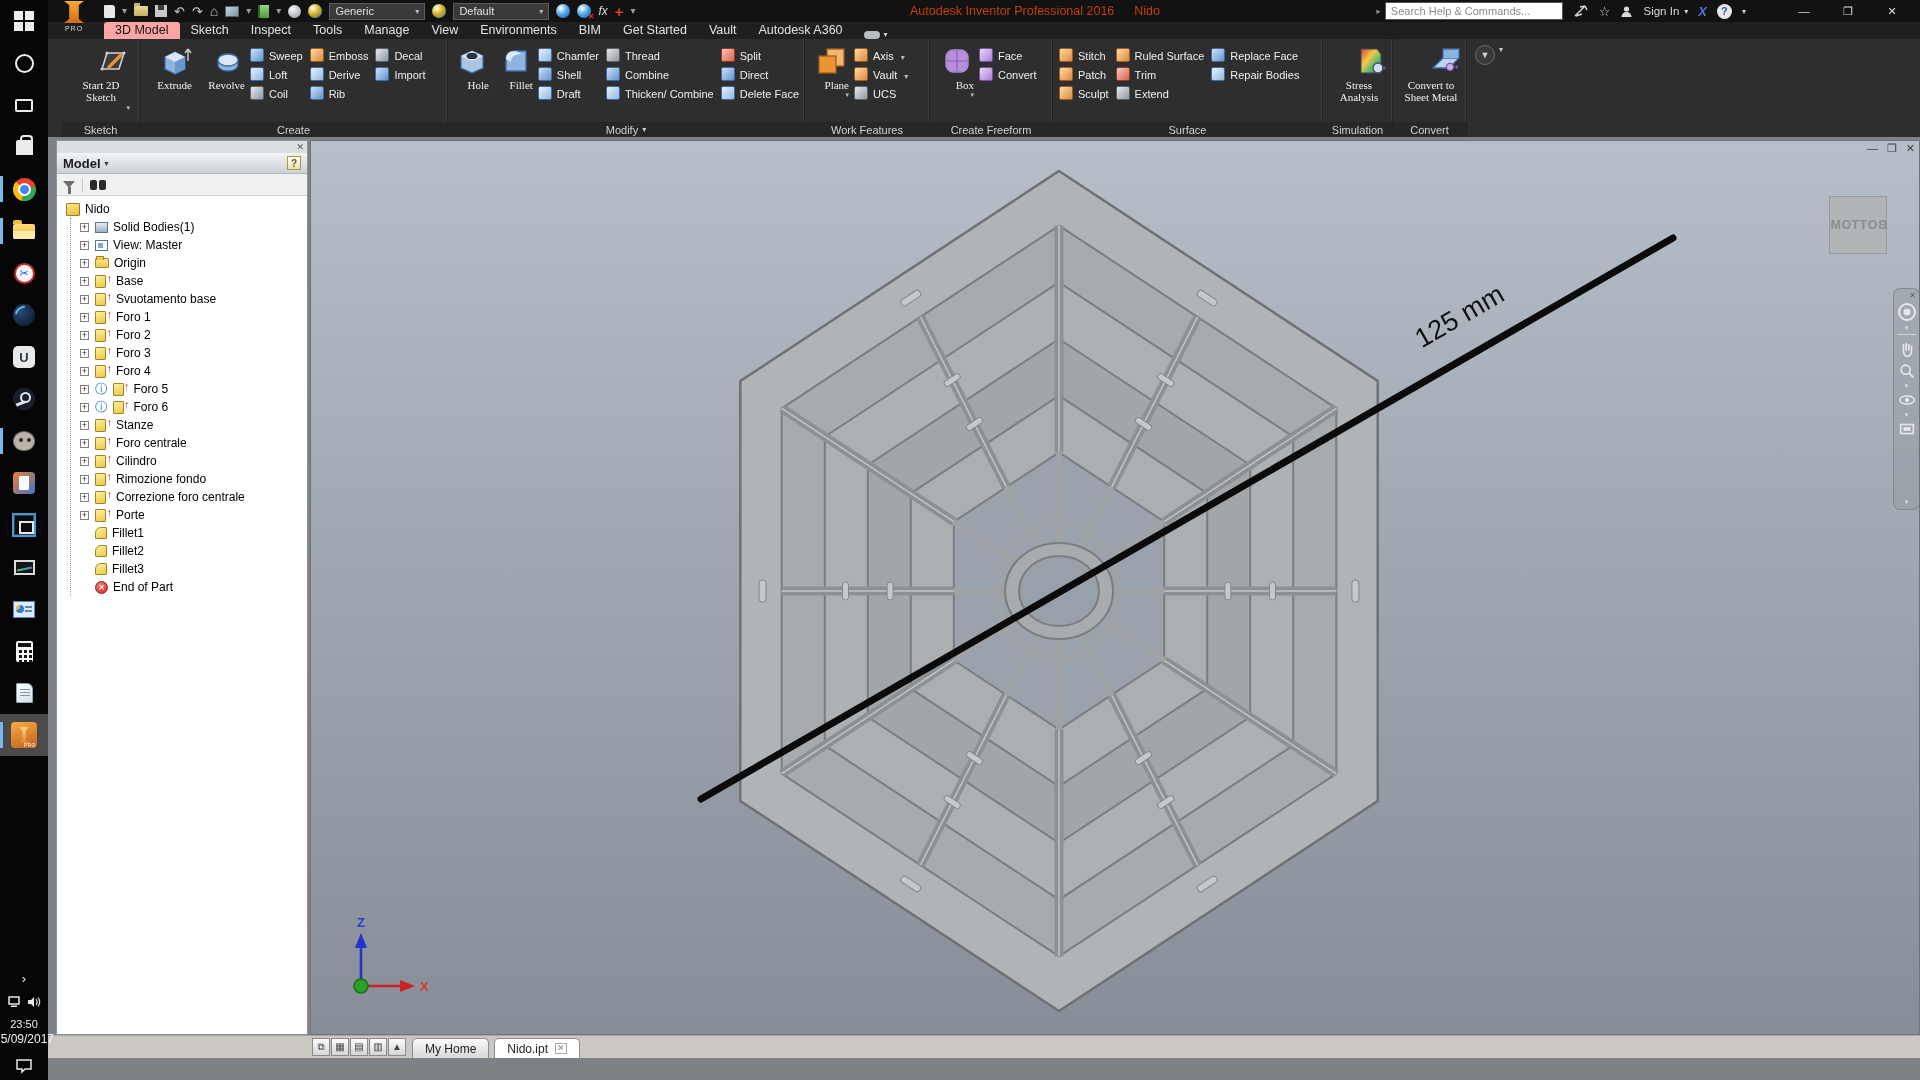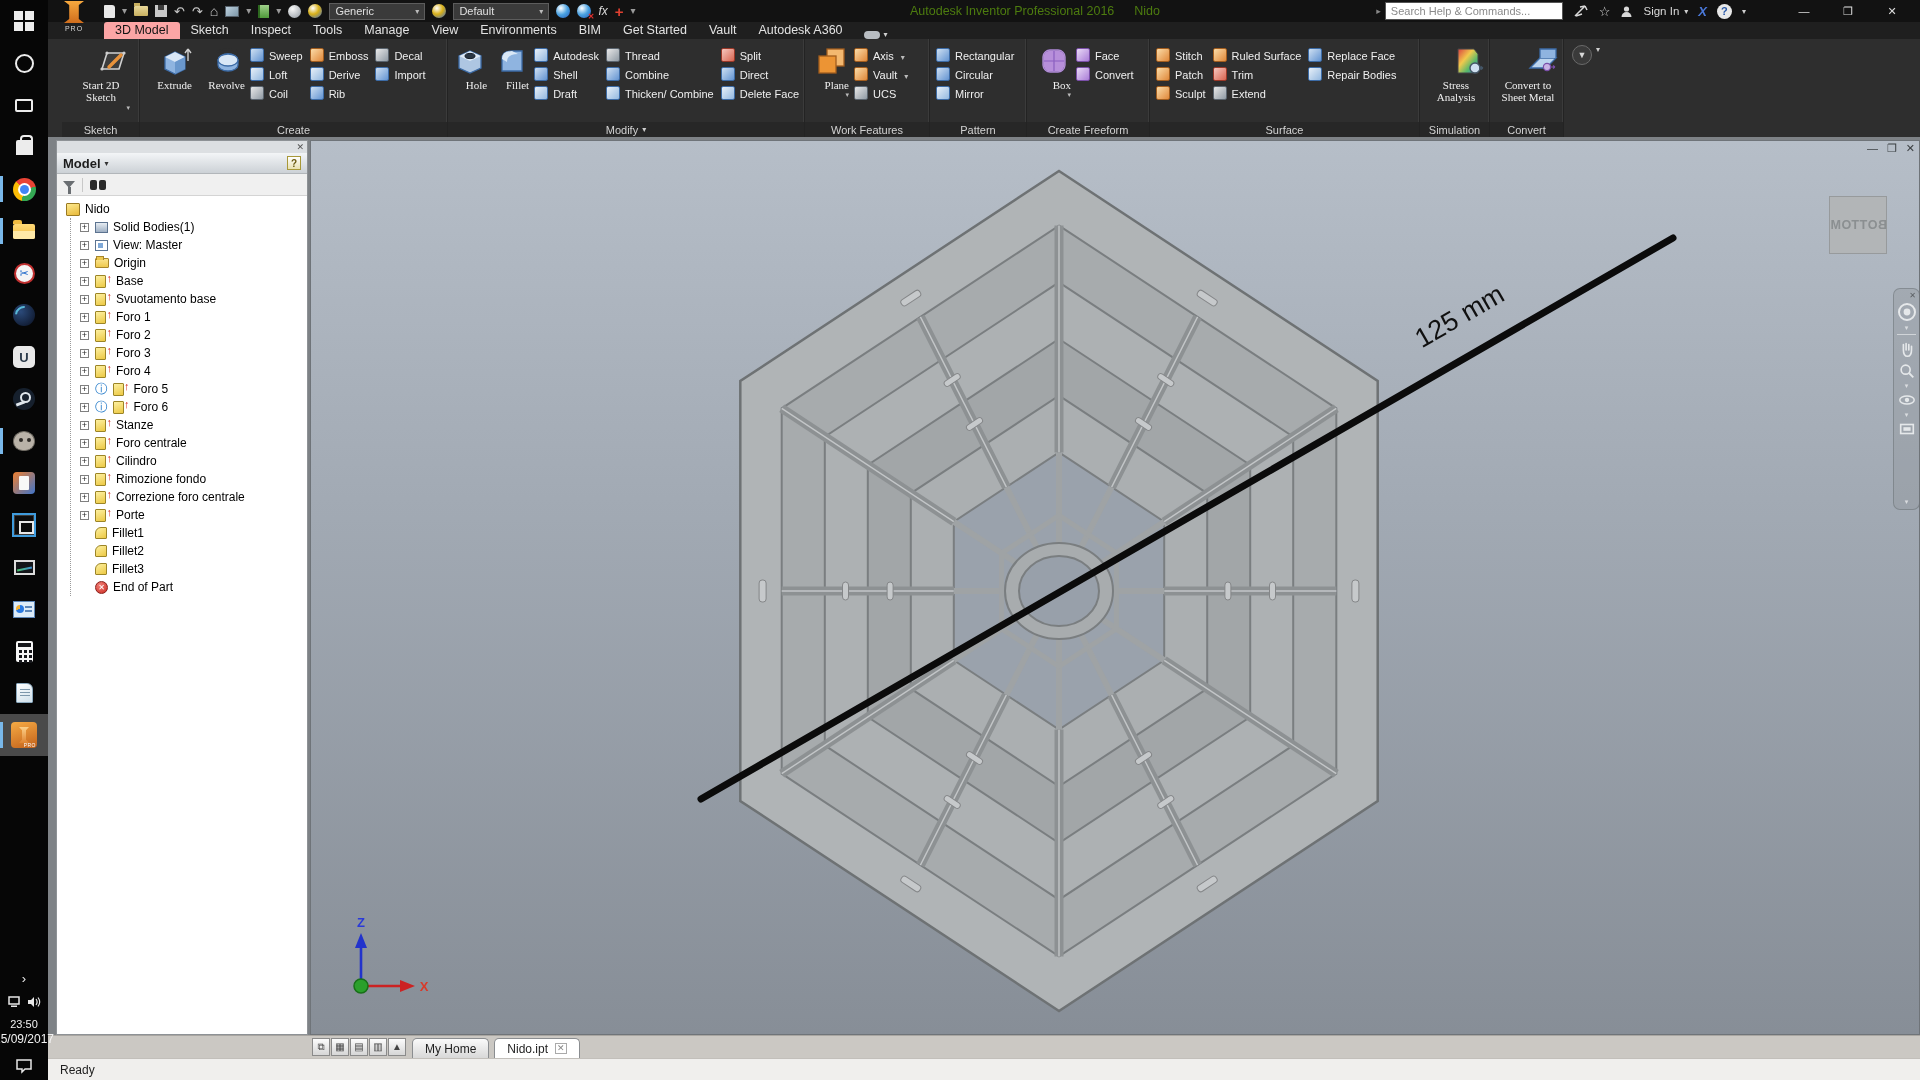--- a/index.html
+++ b/index.html
@@ -78,21 +78,21 @@
   .qbook { width:11px; height:13px; background:linear-gradient(#9fd08a,#4f9a3a); border-left:2px solid #2e6a20; }
   .qball { width:14px; height:14px; border-radius:50%; background:radial-gradient(circle at 35% 30%, #fff, #d8b018 45%, #3868c8); }
   .qsphere { width:13px; height:13px; border-radius:50%; background:radial-gradient(circle at 35% 30%, #f8f8f8, #9098a0); }
   .qball2 { width:14px; height:14px; border-radius:50%; background:radial-gradient(circle at 35% 30%, #fff, #48a0e0 50%, #2858b8); position:relative; }
   .qball2 .mark { position:absolute; right:-3px; bottom:-3px; font-size:8px; color:#e03030; font-weight:bold; }
   .qfx { font-style:italic; font-size:12px; color:#d8d8d8; }
   .qplus { color:#e04030; font-weight:bold; font-size:15px; }
   .qcombo { height:17px; min-width:96px; background:#3a3a3a; border:1px solid #5c5c5c; color:#e0e0e0; font-size:11px;
             display:flex; align-items:center; justify-content:space-between; padding:0 5px; gap:10px; }
   .qcombo .qdd { font-size:8px; color:#bbb; }
-  #titletext { position:absolute; left:987px; top:0; height:22px; transform:translateX(-50%); display:flex; gap:20px; align-items:center; font-size:12.5px; color:#4d7c0f; white-space:nowrap; }
+  #titletext { position:absolute; left:987px; top:0; height:22px; transform:translateX(-50%); display:flex; gap:20px; align-items:center; font-size:12.5px; color:#c2410c; white-space:nowrap; }
   #tb-right { position:absolute; right:0; top:0; height:22px; display:flex; align-items:center; gap:10px; padding-right:6px; }
   #searchwrap { display:flex; align-items:center; gap:4px; }
   #searchwrap .caret { color:#888; font-size:9px; }
   #search-input { width:178px; height:15px; background:#fff; border:1px solid #555; font-size:11px; padding:8px 5px; color:#333; font-family:"Liberation Sans",sans-serif; }
   #search-input::placeholder { color:#8a8a8a; }
   .ti-glyph { color:#d8d8d8; font-size:13px; }
   .signin { color:#d8d8d8; font-size:11.5px; display:flex; align-items:center; gap:5px; }
   .xchg { color:#4a78d8; font-weight:bold; font-size:13px; font-style:italic; }
   .helpq { width:15px; height:15px; border-radius:50%; background:#e8e8e8; color:#2858a8; font-size:11px; font-weight:bold; display:flex; align-items:center; justify-content:center; }
   .winbtns { display:flex; gap:0; margin-left:26px; }
@@ -471,21 +471,21 @@
             <svg width="34" height="34" viewBox="0 0 34 34">
                 <path d="M7 27 V15 Q7 7 17 7 L27 7 L27 27 Z" fill="#8fb4e0" stroke="#3c6ba6" stroke-width="1.3"></path>
                 <path d="M7 15 Q7 7 17 7 L23 10 Q12 10 12 18 Z" fill="#d9e7f6"></path>
               </svg>
           </span>
           <span>Fillet</span>
         </div>
         <div class="scol">
           <div class="sbtn">
               <span class="sicon ic-blue2"></span>
-              <span>Autodesk</span>
+              <span>Chamfer</span>
             </div>
           <div class="sbtn">
               <span class="sicon ic-blue"></span>
               <span>Shell</span>
             </div>
           <div class="sbtn">
               <span class="sicon ic-blue2"></span>
               <span>Draft</span>
             </div>
         </div>
@@ -551,41 +551,20 @@
               <span class="sicon ic-dark"></span>
               <span>UCS</span>
             </div>
         </div>
       </div>
       <div class="rp-label">
           <span>Work Features</span>
         </div>
     </div>
 
-    <div class="rpanel" style="width:97px">
-      <div class="rp-body">
-        <div class="scol">
-          <div class="sbtn">
-              <span class="sicon ic-blue"></span>
-              <span>Rectangular</span>
-            </div>
-          <div class="sbtn">
-              <span class="sicon ic-blue"></span>
-              <span>Circular</span>
-            </div>
-          <div class="sbtn">
-              <span class="sicon ic-blue2"></span>
-              <span>Mirror</span>
-            </div>
-        </div>
-      </div>
-      <div class="rp-label">
-          <span>Pattern</span>
-        </div>
-    </div>
 
     <div class="rpanel" style="width:123px">
       <div class="rp-body">
         <div class="bigbtn" style="width:40px">
           <span class="bicon">
             <svg width="34" height="34" viewBox="0 0 34 34">
                 <rect x="6" y="6" width="22" height="22" rx="7" fill="#b78fda" stroke="#7a4fa8" stroke-width="1.3"></rect>
                 <path d="M17 6 V28 M6 17 H28" stroke="#8a5fc0" stroke-width="1.2" fill="none"></path>
                 <rect x="6" y="6" width="22" height="22" rx="7" fill="none" stroke="#d9c4ee" stroke-width="1" opacity=".7"></rect>
               </svg>
@@ -984,16 +963,13 @@
     <span class="arrbtn">▲</span>
     <div class="doctab">
         <span>My Home</span>
       </div>
     <div class="doctab active">
       <span>Nido.ipt</span>
       <span class="tabclose">✕</span>
     </div>
   </div>
 
-  <div id="statusbar">
-    <span>Ready</span>
-  </div>
 </div>
 
 </body></html>

